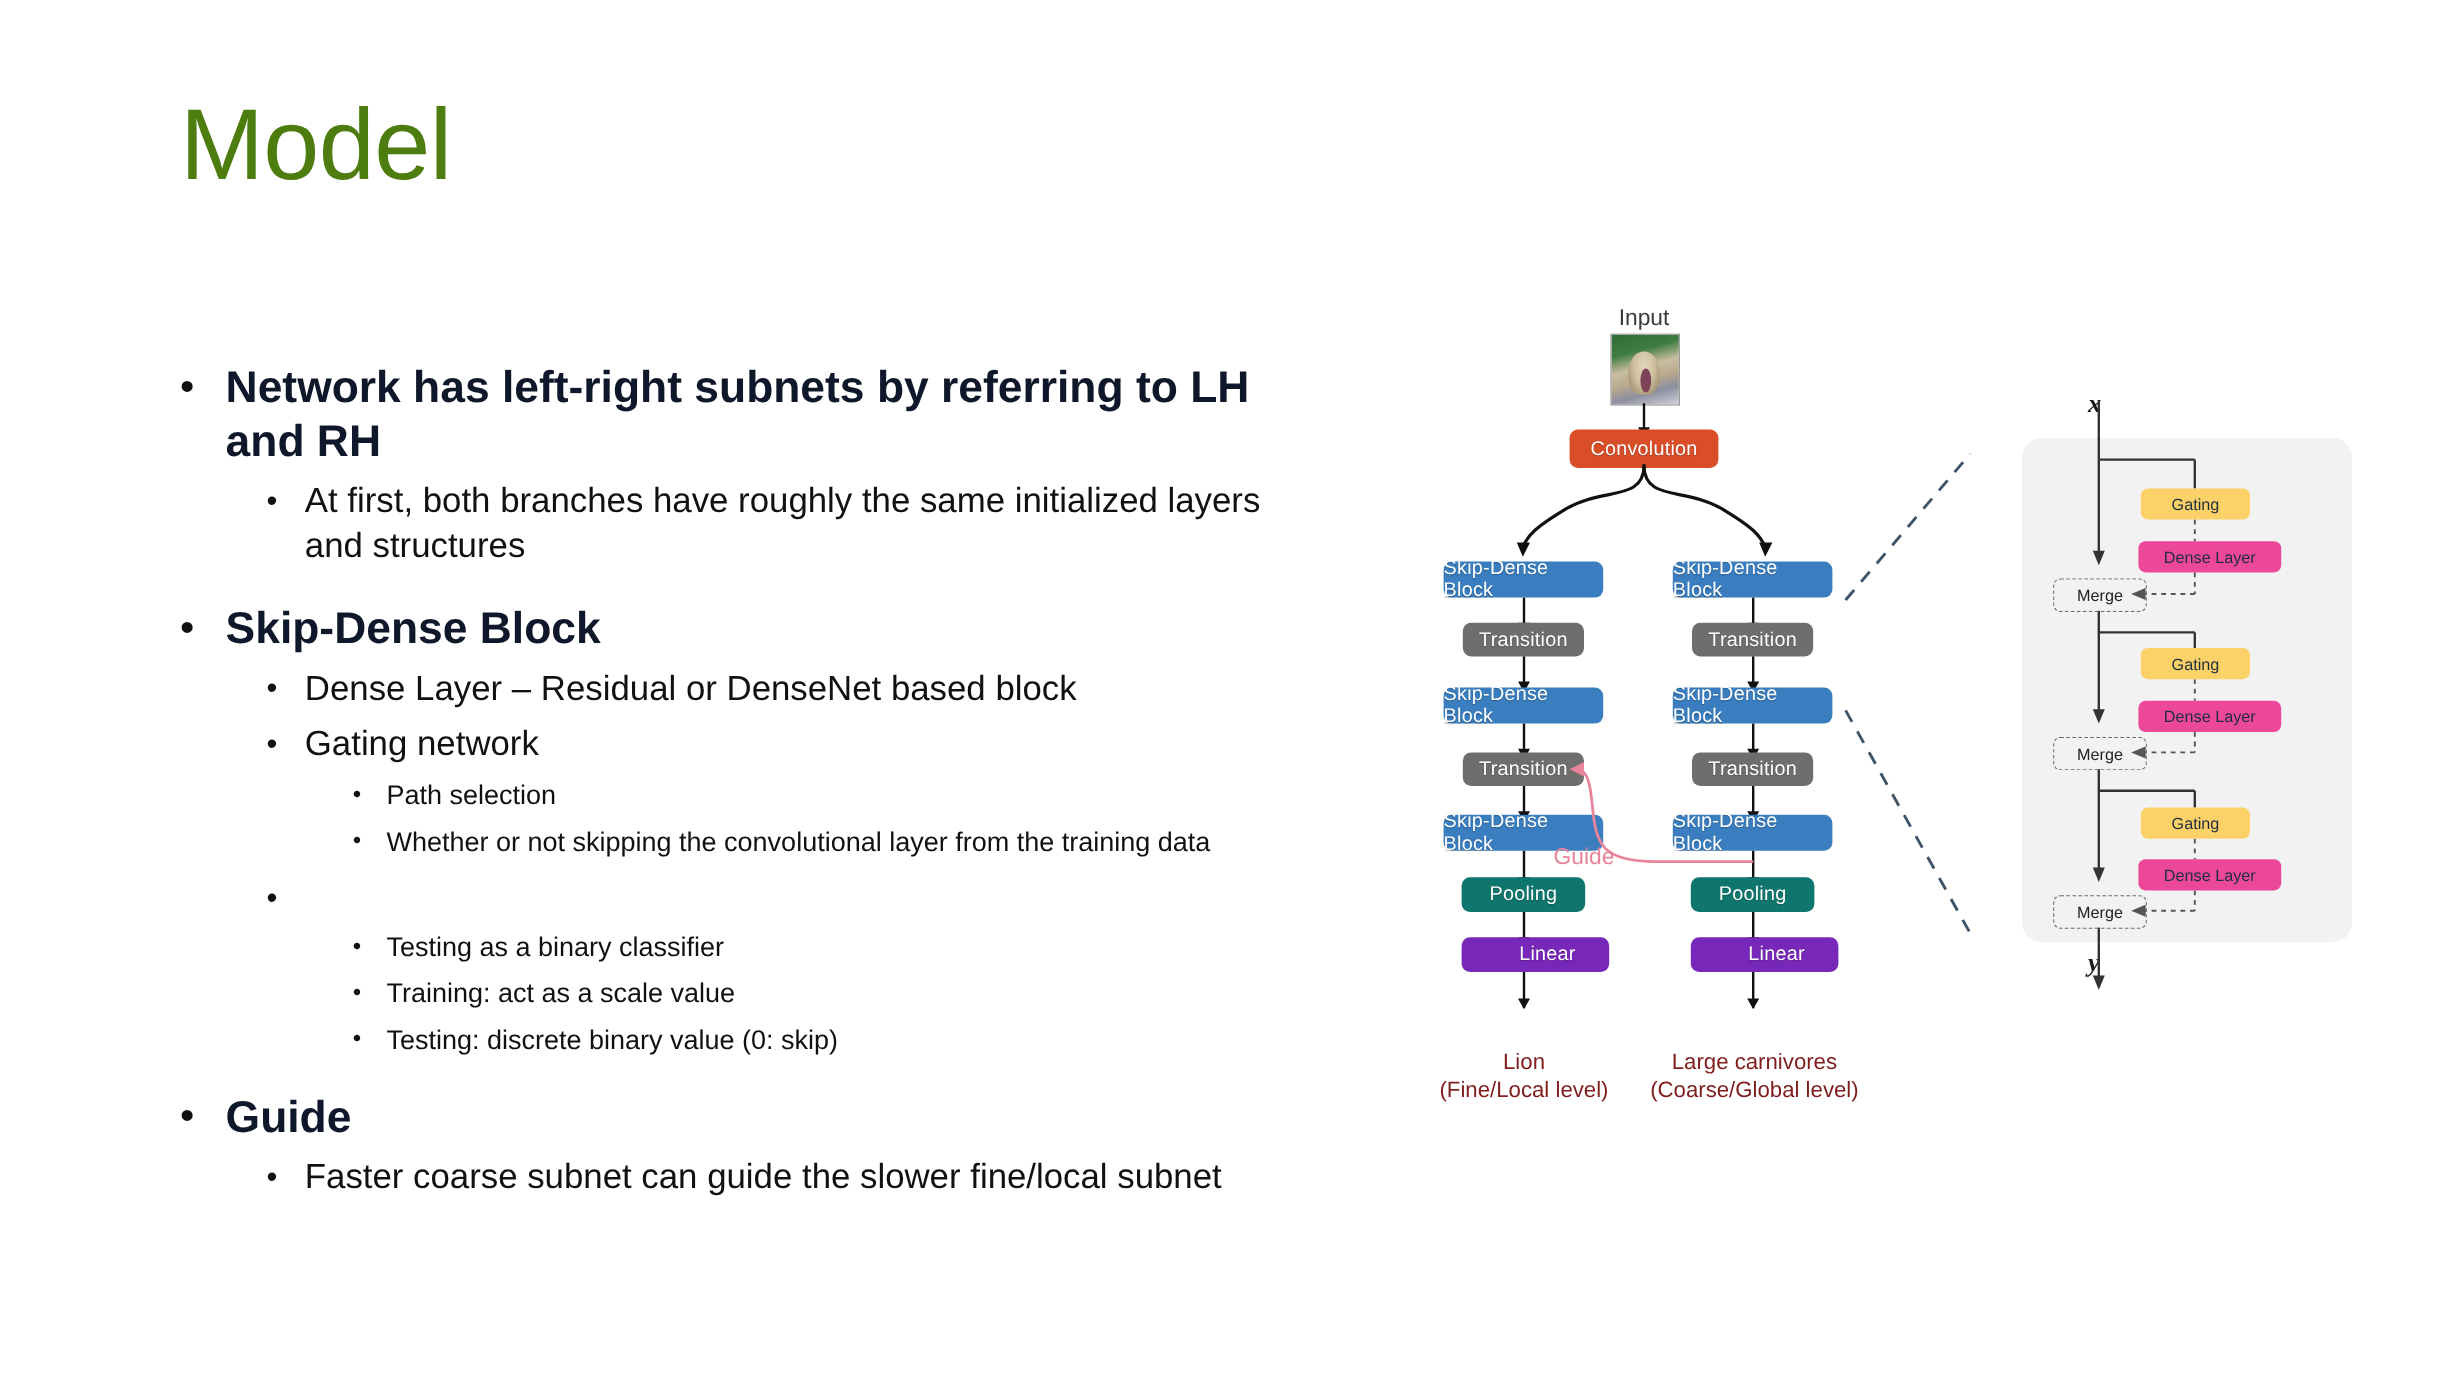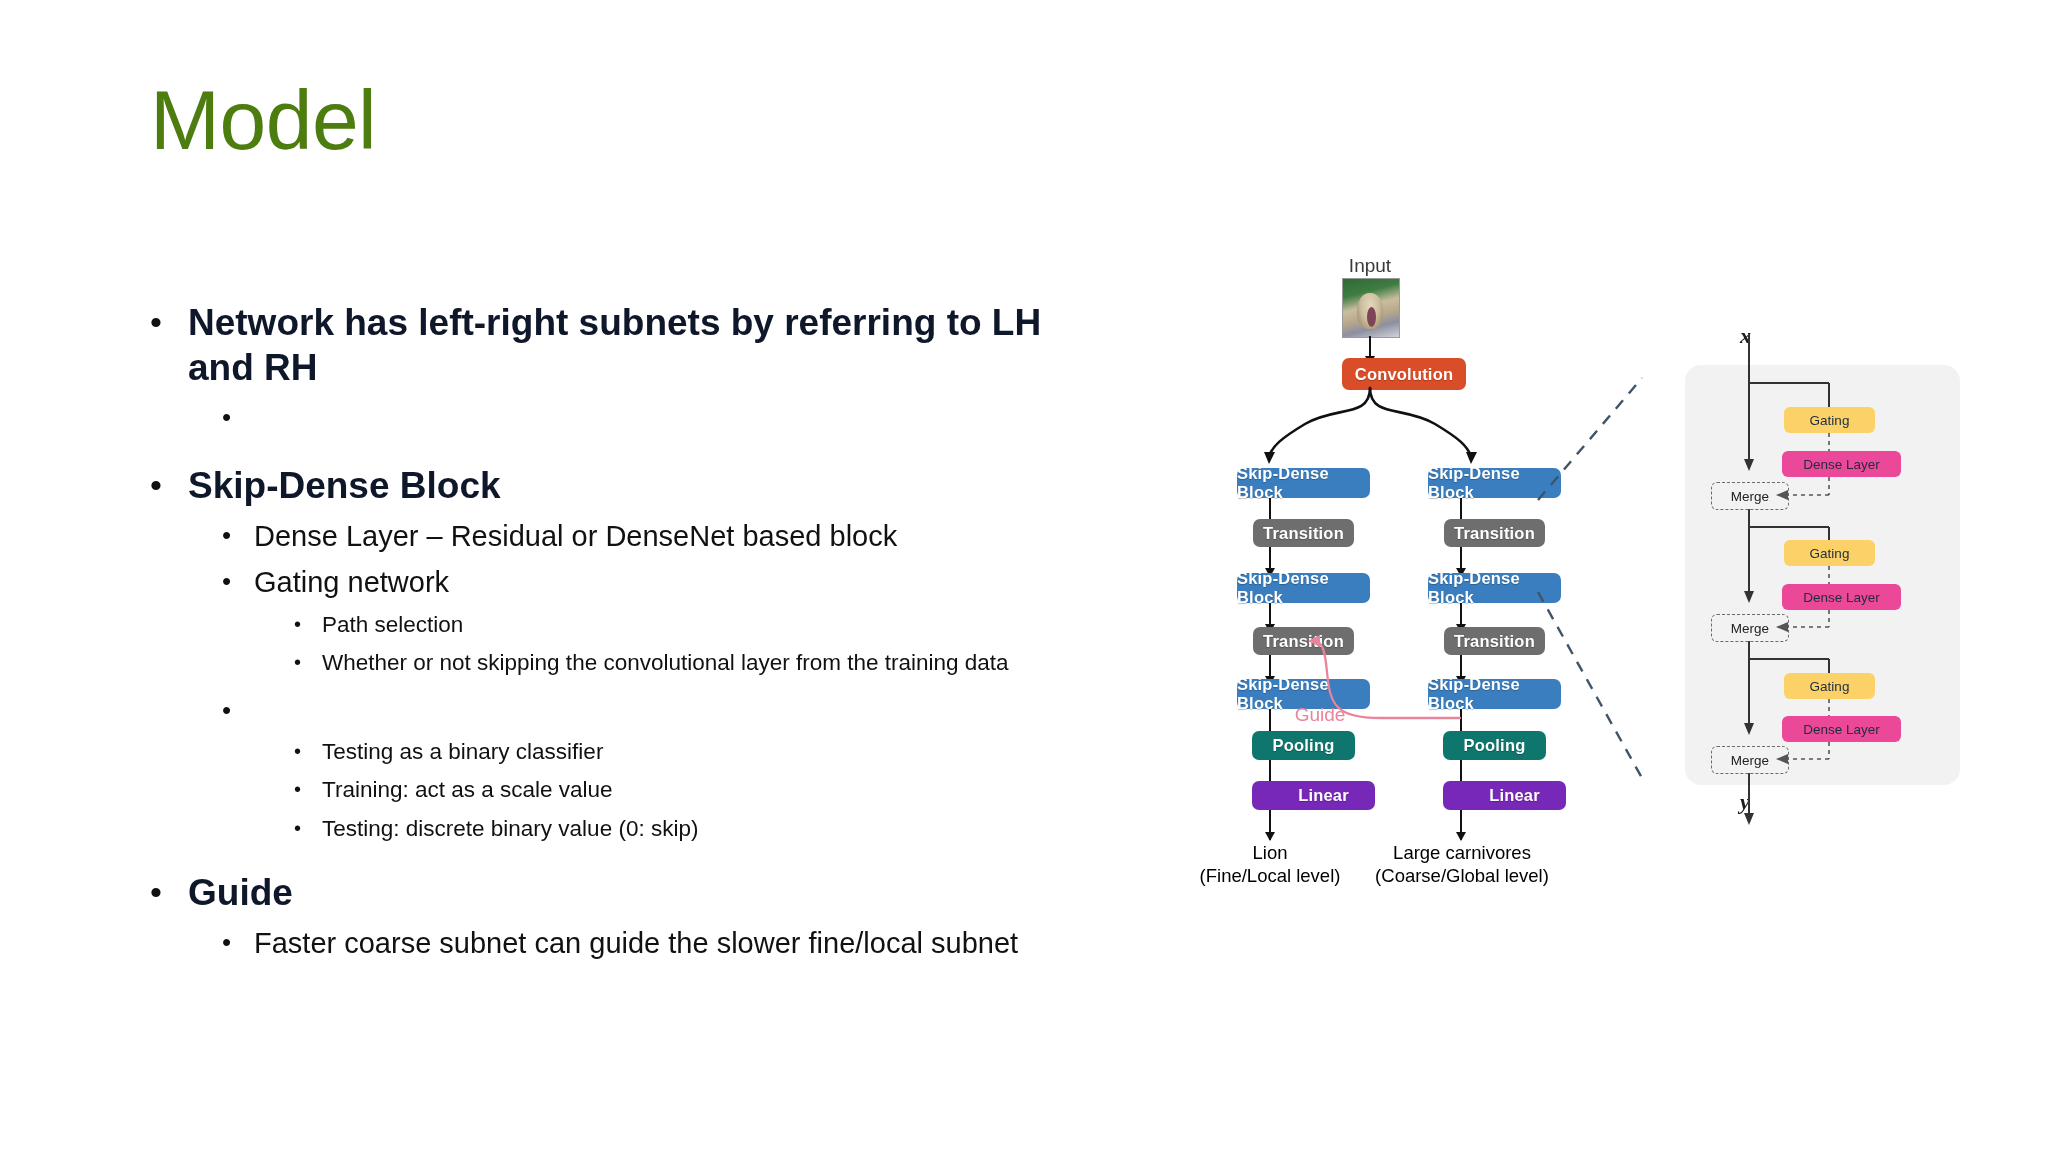--- a/index.html
+++ b/index.html
@@ -39,45 +39,45 @@
   .sp-md{height:14px;}
   .sp-sm{height:8px;}
 
   
   #figure{position:absolute;left:1130px;top:300px;width:910px;height:840px;}
 
   .fig-label{position:absolute;font-size:19px;color:#3a3a3a;
     font-family:"Liberation Sans", sans-serif;text-align:center;}
 
   .node{position:absolute;border-radius:7px;color:#fff;
-    font-size:16.5px;font-weight:bold;display:flex;align-items:center;
+    font-size:16.5px;font-weight:normal;display:flex;align-items:center;
     justify-content:center;letter-spacing:.2px;
-    text-shadow:0 1px 1px rgba(0,0,0,.25);margin-left:34px;}
+    text-shadow:0 1px 1px rgba(0,0,0,.25);}
   .n-conv{background:#D94E28;}
   .n-sdb {background:#3A7EBF;}
   .n-tr  {background:#6E6E6E;}
   .n-pool{background:#0f766e;}
   .n-lin {background:#7828B8;padding-left:20px;}
 
   .thumb{position:absolute;width:56px;height:58px;
     background:linear-gradient(165deg,#2f6b36 0%,#3f7c42 26%,#c9bda0 46%,#b8a98c 62%,#8d8fa0 78%,#cfd3d8 100%);
     border:1px solid #9a9a9a;overflow:hidden;}
   .thumb:after{content:"";position:absolute;left:14px;top:14px;width:26px;height:36px;
     border-radius:48% 48% 42% 42%;
     background:radial-gradient(ellipse at 50% 34%, #e3d7bd 0%, #cdbe9e 48%, #a89878 78%);}
   .thumb:before{content:"";position:absolute;left:24px;top:28px;width:9px;height:20px;
     border-radius:50%;background:#7d4458;z-index:2;}
 
   .v-arrow{position:absolute;width:2px;background:#111;}
   .v-arrow:after{content:"";position:absolute;left:-4px;bottom:-1px;
     border-left:5px solid transparent;border-right:5px solid transparent;
     border-top:9px solid #111;}
 
-  .outlabel{position:absolute;font-size:18.5px;color:#000000;
-    text-align:center;line-height:1.22;}
+  .outlabel{position:absolute;font-size:18.5px;color:#7f1d1d;
+    text-align:center;line-height:1.22;margin-top:32px;}
 
   
   #inset{position:absolute;left:1685px;top:365px;width:275px;height:420px;}
   .panel-bg{position:absolute;left:0;top:0;width:275px;height:420px;
     background:#f2f2f3;border-radius:16px;}
   .i-node{position:absolute;border-radius:6px;font-size:13.5px;
     display:flex;align-items:center;justify-content:center;color:#1d2d3e;text-align:right;}
   .i-gate {background:#FBD168;}
   .i-dense{background:#ec4899;margin-left:12px;}
   .i-merge{background:transparent;border:1px dashed #6b6b6b;color:#222;}
@@ -91,20 +91,21 @@
 
 <div id="bullets">
 
   <div class="b lv1">
     <span class="dot">•</span>
     <span class="txt">Network has left-right subnets by referring to LH and RH</span>
   </div>
   <div class="sp-sm"></div>
   <div class="b lv2">
     <span class="dot">•</span>
+    <span class="txt">At first, both branches have roughly the same initialized layers and structures</span>
   </div>
 
   <div class="sp-lg"></div>
 
   <div class="b lv1">
     <span class="dot">•</span>
     <span class="txt">Skip-Dense Block</span>
   </div>
   <div class="sp-sm"></div>
   <div class="b lv2">

